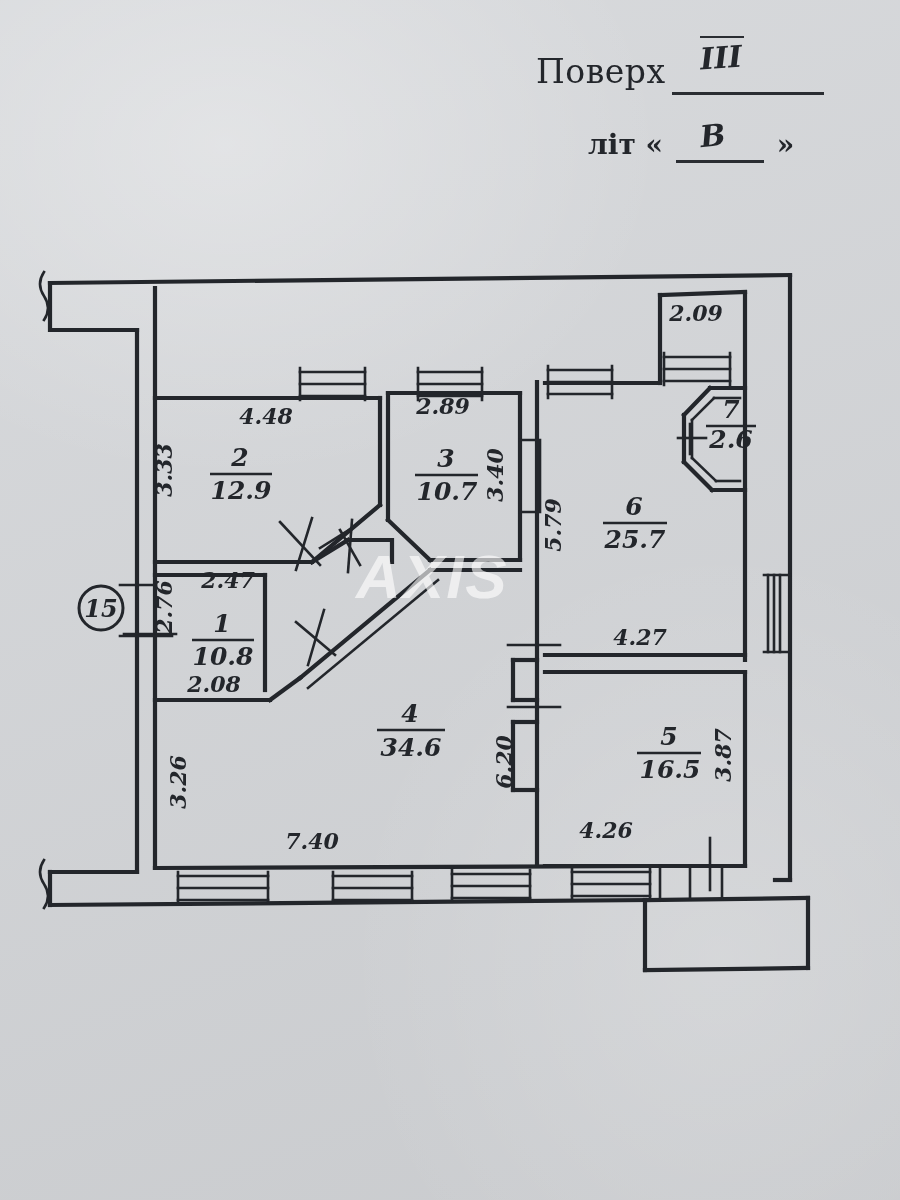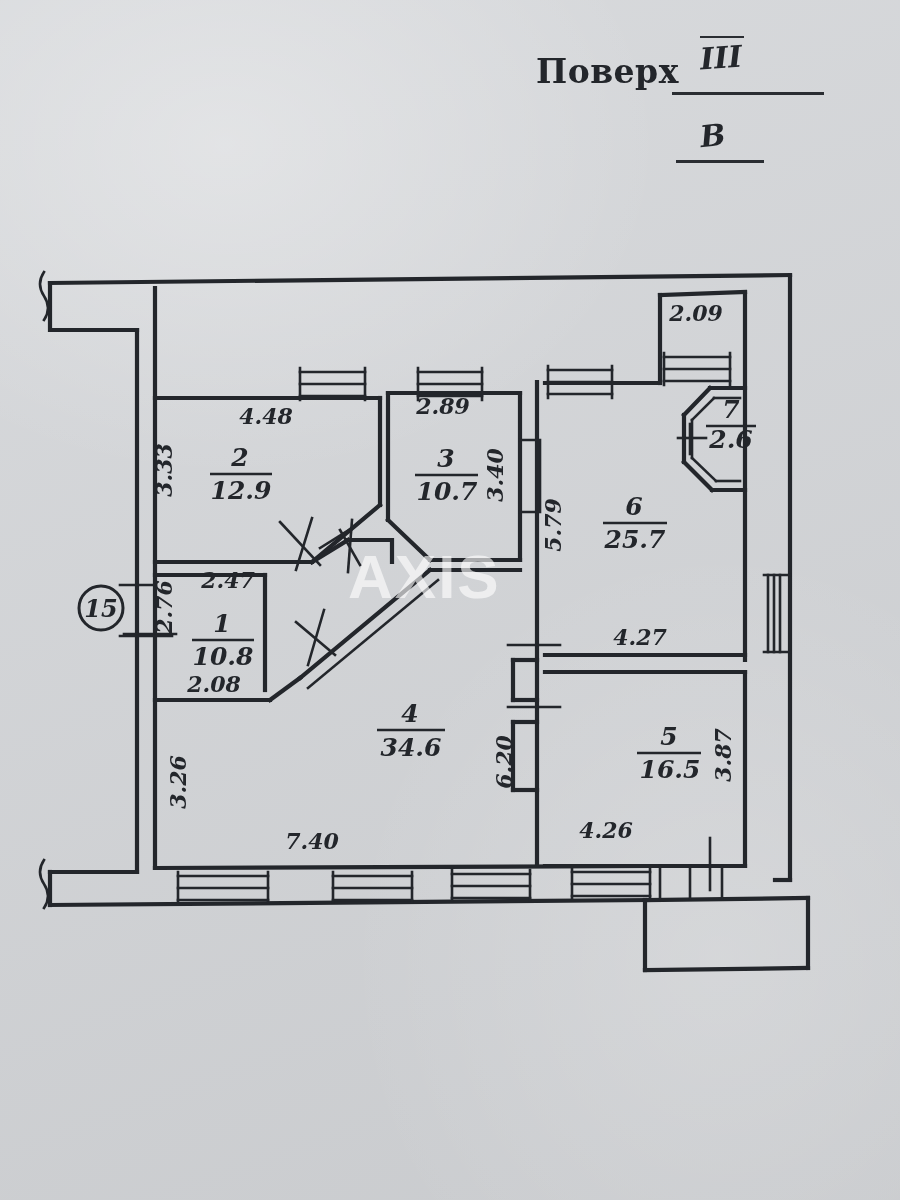--- a/index.html
+++ b/index.html
@@ -18,21 +18,21 @@
       radial-gradient(ellipse 60% 50% at 80% 80%, rgba(255,255,255,.18), rgba(255,255,255,0) 70%),
       linear-gradient(160deg, rgba(255,255,255,.10) 0%, rgba(0,0,0,.05) 100%);
     pointer-events:none;
   }
   #header{
     position:absolute;top:0;left:0;width:900px;height:190px;
   }
   .hdr-line{position:absolute;white-space:nowrap;color:#23262b;}
   #hdr-povekh{
     left:536px;top:52px;font-size:33px;letter-spacing:.5px;
-    font-family:"DejaVu Serif", serif;font-weight:700;
+    font-family:"DejaVu Serif", serif;font-weight:400;
   }
   #hdr-floor-val{
     left:700px;top:40px;font-size:30px;font-style:italic;font-weight:700;
     font-family:"DejaVu Serif", serif;color:#24272c;
     transform:rotate(-4deg);
   }
   #hdr-floor-rule{
     position:absolute;left:672px;top:92px;width:152px;height:0;
     border-top:3px solid #2a2d32;
   }
@@ -47,22 +47,23 @@
   #hdr-lit-val{
     left:700px;top:118px;font-size:30px;font-style:italic;font-weight:700;
     transform:rotate(-6deg);
   }
   #hdr-lit-rule{
     position:absolute;left:676px;top:160px;width:88px;height:0;
     border-top:3px solid #2a2d32;
   }
   #plan-svg{position:absolute;left:0;top:0;}
   #watermark{
-    position:absolute;left:348px;top:548px;width:240px;height:110px;
+    position:absolute;left:356px;top:548px;width:240px;height:110px;
     pointer-events:none;
+    font-style:italic;
   }
   #wm-axis{
     font-family:"Liberation Sans", sans-serif;
     font-weight:700;font-size:62px;letter-spacing:2px;
     color:rgba(255,255,255,.62);
     line-height:58px;
   }
   #wm-sub{
     font-family:"Liberation Sans", sans-serif;
     font-weight:400;font-size:27px;letter-spacing:1px;
@@ -73,20 +74,25 @@
 <body>
 
 <div id="paper-texture"></div>
 
 <div id="header">
   <div class="hdr-line" id="hdr-povekh">Поверх</div>
   <div id="hdr-floor-rule2"></div>
   <div class="hdr-line" id="hdr-floor-val">III</div>
   <div id="hdr-floor-rule"></div>
 
+  <div class="hdr-line" id="hdr-lit">
+    <span>літ</span>
+    <span>«</span>
+    <span style="display:inline-block;width:104px"></span><span>»</span>
+  </div>
   <div class="hdr-line" id="hdr-lit-val">B</div>
   <div id="hdr-lit-rule"></div>
 </div>
 
 <svg id="plan-svg" width="900" height="1200" viewBox="0 0 900 1200">
   <defs>
     <style>
       .w  { fill:none; stroke:#23262b; stroke-width:4.2; stroke-linecap:square; }
       .wt { fill:none; stroke:#23262b; stroke-width:2.6; stroke-linecap:square; }
       .wth{ fill:none; stroke:#23262b; stroke-width:1.8; stroke-linecap:square; }

